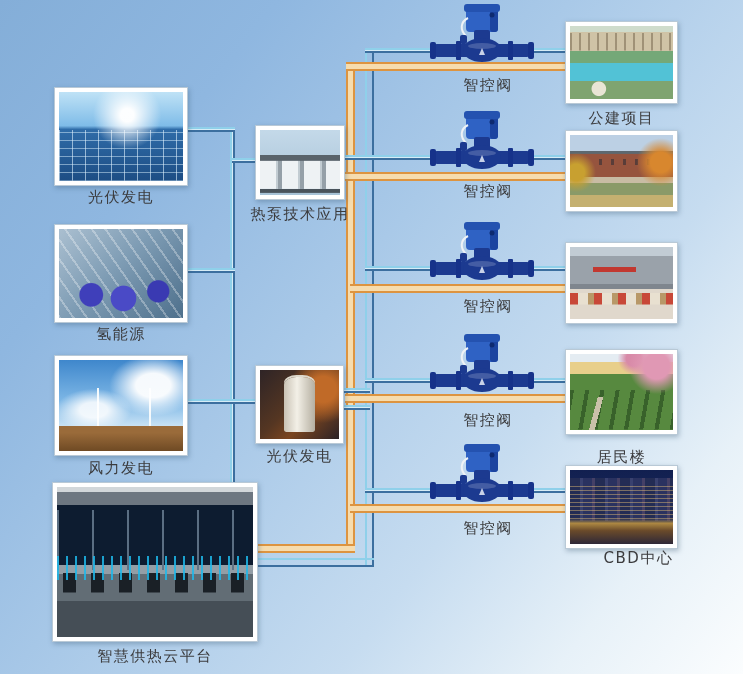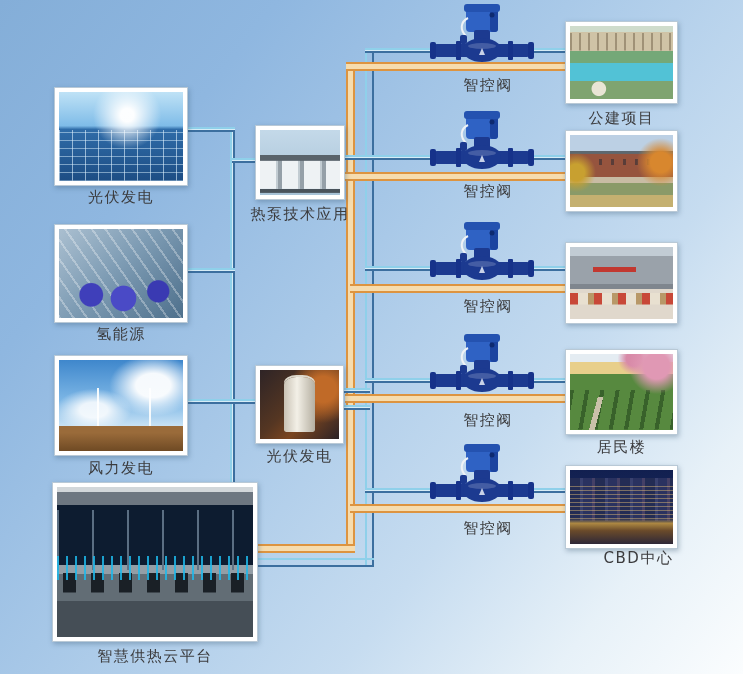--- a/index.html
+++ b/index.html
@@ -217,16 +217,16 @@
   <div class="lbl" style="left:54px;top:459px;width:134px">风力发电</div>
   <div class="lbl" style="left:52px;top:647px;width:206px">智慧供热云平台</div>
   <div class="lbl" style="left:244px;top:205px;width:112px">热泵技术应用</div>
   <div class="lbl" style="left:255px;top:447px;width:89px">光伏发电</div>
   <div class="lbl" style="left:428px;top:76px;width:120px">智控阀</div>
   <div class="lbl" style="left:428px;top:182px;width:120px">智控阀</div>
   <div class="lbl" style="left:428px;top:297px;width:120px">智控阀</div>
   <div class="lbl" style="left:428px;top:411px;width:120px">智控阀</div>
   <div class="lbl" style="left:428px;top:519px;width:120px">智控阀</div>
   <div class="lbl" style="left:565px;top:109px;width:113px">公建项目</div>
-  <div class="lbl" style="left:565px;top:438px;width:113px">居民楼</div>
+  <div class="lbl" style="left:565px;top:448px;width:113px">居民楼</div>
   <div class="lbl" style="left:582px;top:549px;width:113px">CBD中心</div>
 
 </div>
 
 </body></html>

